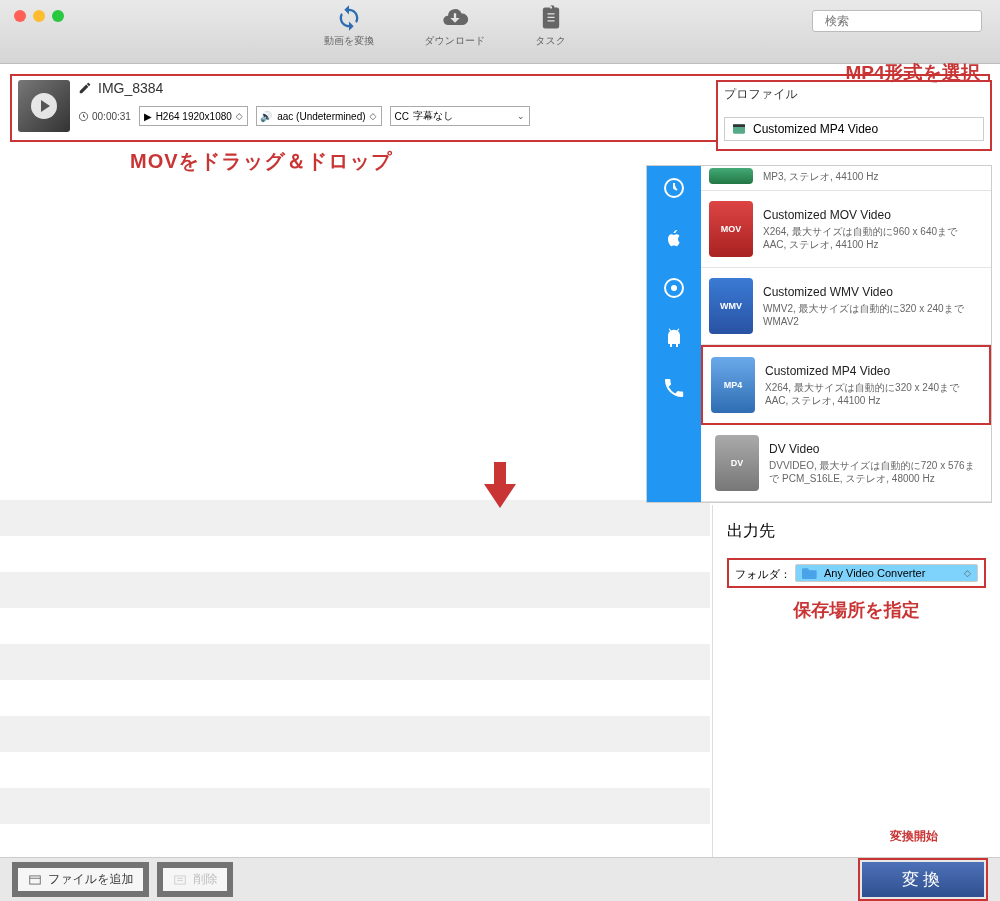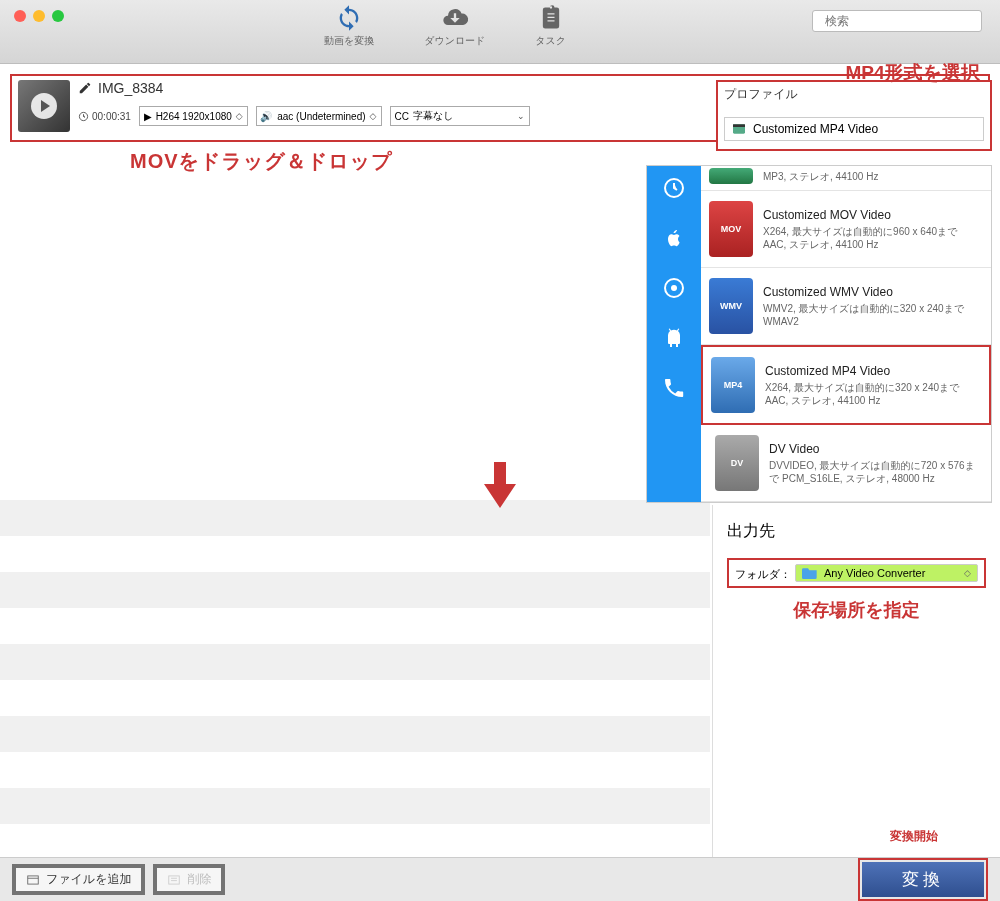--- a/index.html
+++ b/index.html
@@ -59,27 +59,27 @@
   
   .stripes { position:absolute; top:500px; left:0; width:710px; height:360px; }
   .stripe { height:36px; }
   .stripe.a { background:#f0f0f0; }
   .stripe.b { background:#fff; }
 
   
   .out-panel { position:absolute; top:505px; right:0; width:288px; border-left:1px solid #ddd; height:395px; background:#fff; padding:16px 14px 0 14px;}
   .out-title { font-size:16px; margin-bottom:10px;}
   .out-row { border:2px solid #c93535; padding:4px 6px; display:flex; align-items:flex-end; gap:4px; font-size:11px;margin-top:16px;}
-  .folder-sel { flex:1; border:1px solid #ccc; border-radius:2px; padding:2px 6px; display:flex; align-items:center; gap:6px; background:#bef264;}
+  .folder-sel { flex:1; border:1px solid #ccc; border-radius:2px; padding:2px 6px; display:flex; align-items:center; gap:6px; background:#7dd3fc;}
   .annot3 { color:#c93535; font-weight:bold; font-size:18px; text-align:center; margin-top:10px;}
   .annot4 { position:absolute; bottom:56px; right:62px; color:#c93535; font-weight:bold; font-size:12px; z-index:6;}
 
   
   .bottom-bar { position:absolute; bottom:0; left:0; right:0; height:44px; background:#e8e8e8; border-top:1px solid #ccc; display:flex; align-items:center; padding:0 12px; gap:8px;}
-  .bb-btn { border:4px solid #737373; background:#f6f6f6; padding:3px 10px; font-size:12px; display:flex; align-items:center; gap:6px; color:#333;}
+  .bb-btn { border:6px solid #737373; background:#f6f6f6; padding:3px 10px; font-size:12px; display:flex; align-items:center; gap:6px; color:#333;}
   .bb-btn.disabled { color:#bbb; }
   .bb-spacer { flex:1; }
   .convert-wrap { border:2px solid #c93535; padding:2px;}
   .convert-btn { background:linear-gradient(#4e72b8,#2f4f8f); color:#fff; padding:6px 40px; font-size:17px; letter-spacing:4px; cursor:pointer;}
 
   .pencil{width:14px;height:14px;}
 </style>
 </head>
 <body>
 

